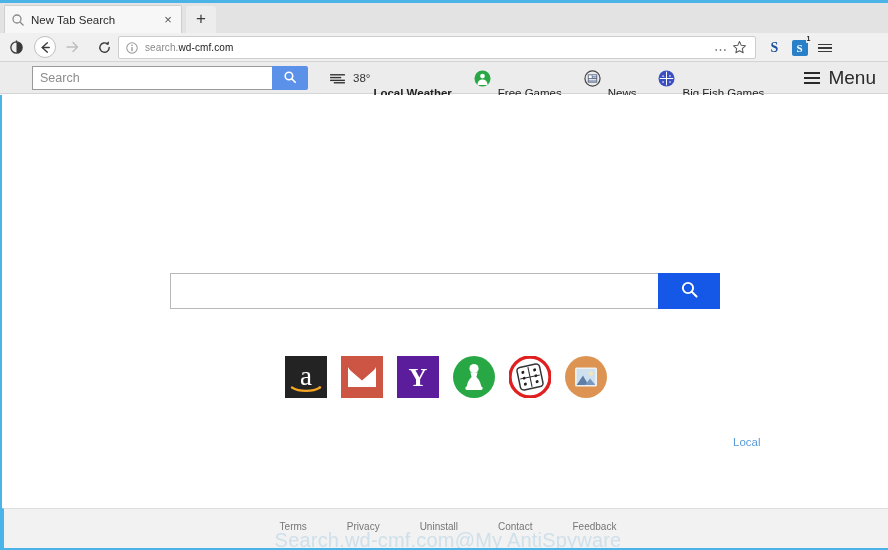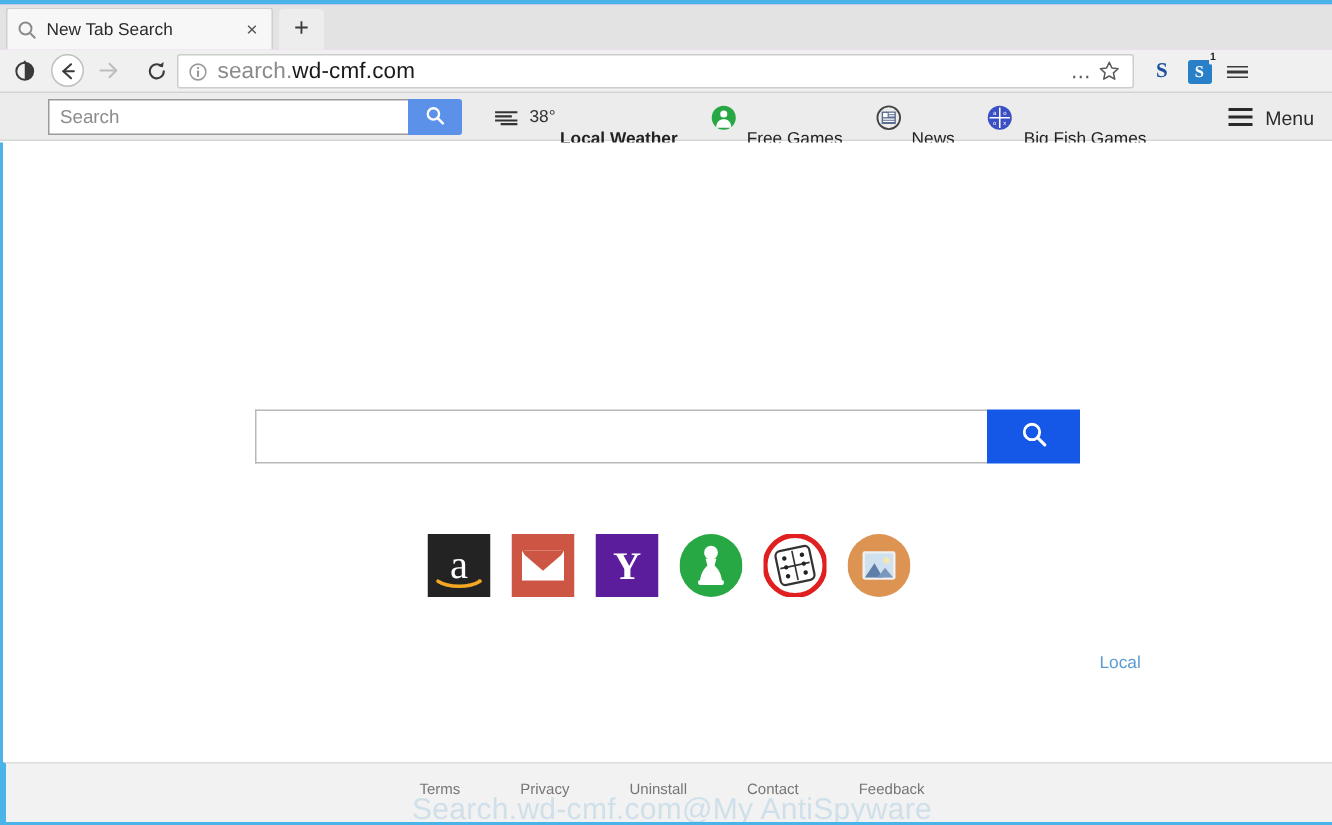--- a/index.html
+++ b/index.html
@@ -14,21 +14,21 @@
   #app {
     position: relative;
     width: 888px; height: 550px;
     background: #ffffff;
   }
 
   
   .browser-chrome {
     position: absolute; left: 0; top: 0;
     width: 888px; height: 62px;
-    background: #f0abfc;
+    background: #eab308;
   }
   .chrome-top-accent {
     position: absolute; left: 0; top: 0;
     width: 888px; height: 3px;
     background: #4ab3e8;
   }
 
   
   .tab-strip {
     position: absolute; left: 0; top: 3px;
@@ -113,21 +113,21 @@
     border-radius: 2px;
     display: flex; align-items: center;
     padding: 0 6px;
   }
   .url-info-icon {
     width: 14px; height: 14px;
     flex: 0 0 14px;
     margin-right: 6px;
   }
   .url-text {
-    font-size: 15px;
+    font-size: 10px;
     color: #111;
     white-space: nowrap;
     letter-spacing: 0.1px;
   }
   .url-text .url-sub { color: #8a8a8a; }
   .url-text .url-host { color: #1a1a1a; }
 
   .url-actions {
     position: absolute; right: 8px; top: 3px;
     display: flex; align-items: center; gap: 4px;
@@ -244,21 +244,21 @@
   .tb-link-label b { font-weight: bold; }
   .tb-weather-temp { font-size: 11.5px; color: #333; margin-right: 3px; }
 
   .tb-menu {
     position: absolute; right: 12px; top: 0;
     height: 32px;
     display: flex; align-items: center;
     gap: 8px;
     cursor: pointer;
   }
-  .tb-menu-label { font-size: 13px; color: #2a2a2a; }
+  .tb-menu-label { font-size: 19px; color: #2a2a2a; }
   .hamburger-4 { display:flex; flex-direction: column; gap: 3px; }
   .hamburger-4 span { display:block; width: 16px; height: 2px; background: #2a2a2a; }
 
   
   .page-body {
     position: absolute; left: 0; top: 95px;
     width: 888px; height: 455px;
     background: #ffffff;
     border-left: 2px solid #4ab3e8;
   }

